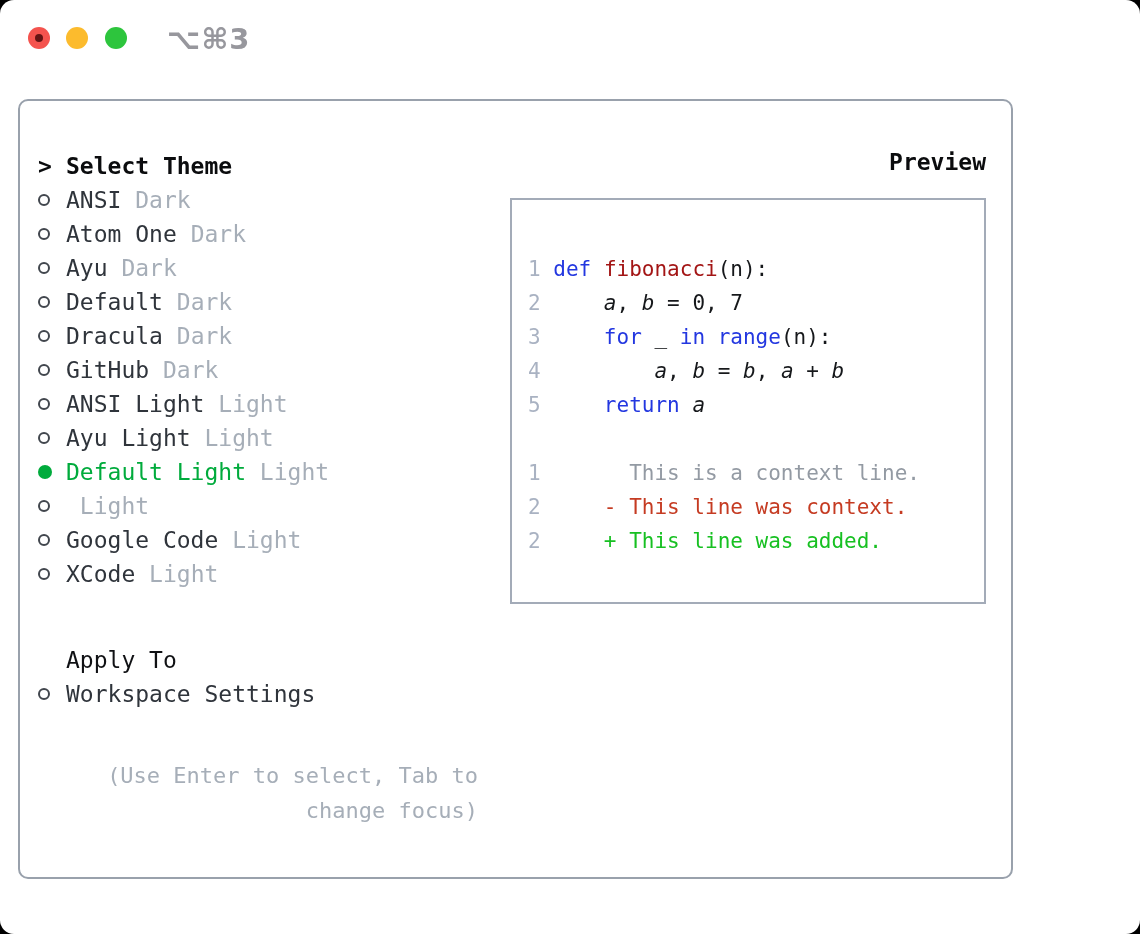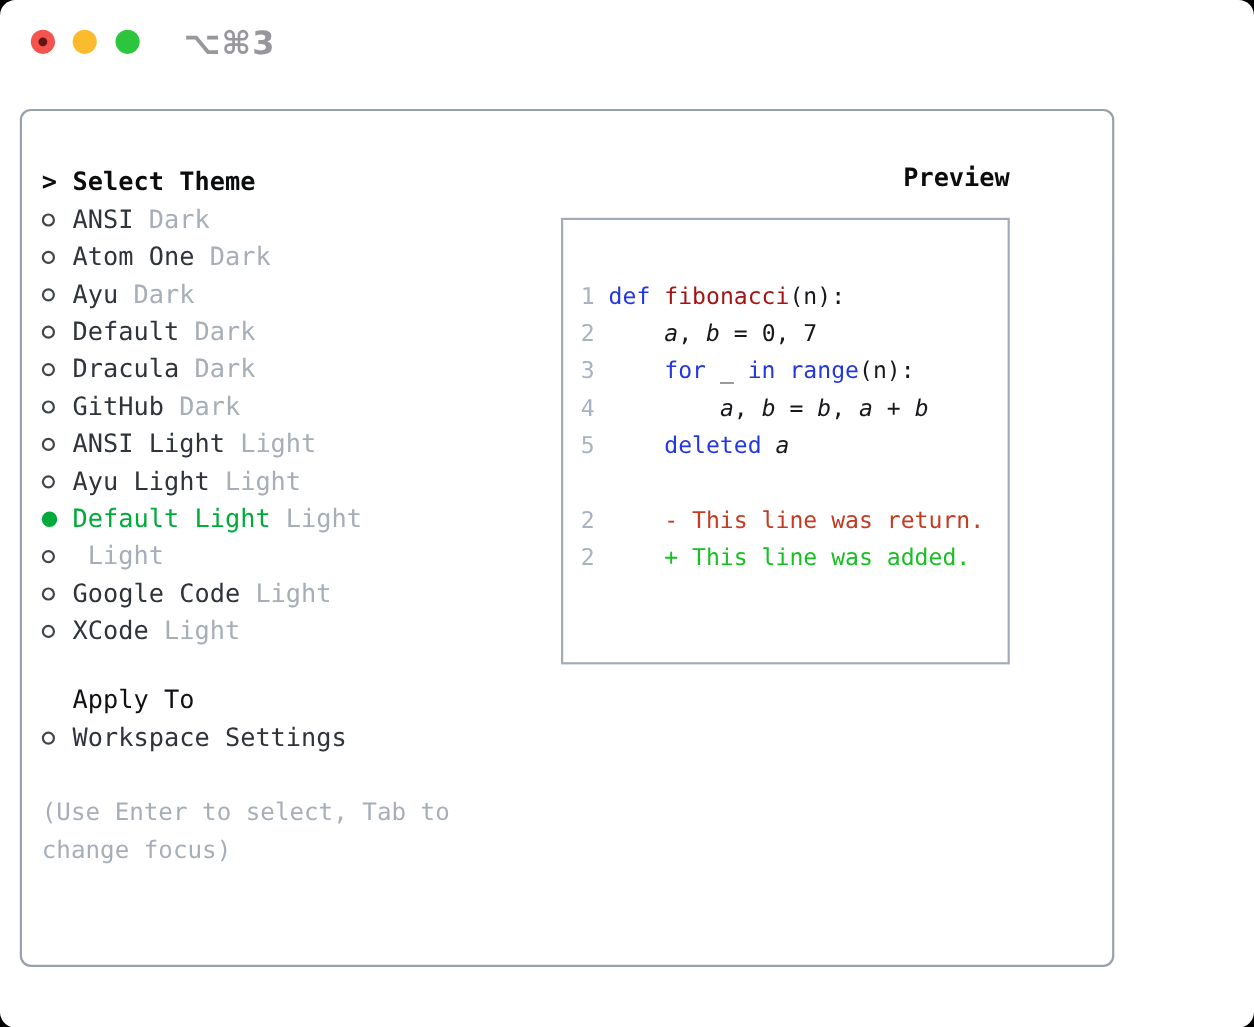--- a/index.html
+++ b/index.html
@@ -29,28 +29,28 @@
   .left-col{position:absolute;left:18px;top:48px;font-size:23px;}
   .row{display:flex;align-items:center;height:34px;white-space:pre;}
   .marker{display:inline-flex;width:28px;flex:0 0 28px;align-items:center;}
   .pointer{font-weight:bold;color:#0b0c0e;}
   .dot{width:12px;height:12px;border-radius:50%;border:2px solid #41464d;box-sizing:border-box;}
   .dot.sel{border:none;width:14px;height:14px;background:var(--accent-green);}
   .heading{font-weight:bold;color:#0b0c0e;}
   .tname{color:#2f343b;}
   .tname.sel{color:var(--accent-green);}
   .tvariant{color:var(--muted);margin-left:1ch;}
-  .apply-heading{margin-top:29px;}
+  .apply-heading{margin-top:52px;}
   .apply-heading .heading{font-weight:normal;color:#101114;}
-  .hint{margin-top:33px;width:440px;line-height:35px;color:var(--muted);font-size:22px;}
+  .hint{margin-top:47px;width:440px;line-height:35px;color:var(--muted);font-size:22px;text-align:right;}
   
   .right-col{position:absolute;left:480px;top:48px;}
   .preview-title{height:34px;font-size:23px;font-weight:bold;color:#0b0c0e;text-align:right;}
   .preview-box{
-    margin-top:15px;margin-left:10px;width:408px;height:406px;box-sizing:border-box;
+    margin-top:15px;margin-left:10px;width:476px;height:406px;box-sizing:border-box;
     border:2px solid var(--box-border);padding:52px 0 0 16px;overflow:hidden;
   }
   .pline{white-space:pre;height:34px;line-height:34px;font-size:21px;color:#16181b;}
   .ln{display:inline-block;width:2ch;color:var(--linenum);}
   .tok-kw{color:var(--keyword-blue);}
   .tok-fn{color:var(--function-red);}
   .tok-var{font-style:italic;}
   .tok-plain{color:#16181b;}
   .tok-context{color:var(--context-gray);}
   .tok-deleted{color:var(--deleted-red);}
@@ -103,21 +103,22 @@
       <div class="hint">(Use Enter to select, Tab to change focus)</div>
     </div>
 
     <div class="right-col">
       <div class="preview-title">Preview</div>
       <div id="preview-box" class="preview-box">
           <div class="pline"><span class="ln">1</span><span class="tok-kw">def</span><span class="tok-plain"> </span><span class="tok-fn">fibonacci</span><span class="tok-plain">(n):</span></div>
           <div class="pline"><span class="ln">2</span><span class="tok-plain">    </span><span class="tok-var">a</span><span class="tok-plain">, </span><span class="tok-var">b</span><span class="tok-plain"> = 0, 7</span></div>
           <div class="pline"><span class="ln">3</span><span class="tok-plain">    </span><span class="tok-kw">for</span><span class="tok-plain"> _ </span><span class="tok-kw">in</span><span class="tok-plain"> </span><span class="tok-kw">range</span><span class="tok-plain">(n):</span></div>
           <div class="pline"><span class="ln">4</span><span class="tok-plain">        </span><span class="tok-var">a</span><span class="tok-plain">, </span><span class="tok-var">b</span><span class="tok-plain"> = </span><span class="tok-var">b</span><span class="tok-plain">, </span><span class="tok-var">a</span><span class="tok-plain"> + </span><span class="tok-var">b</span></div>
-          <div class="pline"><span class="ln">5</span><span class="tok-plain">    </span><span class="tok-kw">deleted</span><span class="tok-plain"> </span><span class="tok-var">a</span></div>
+          <div class="pline"><span class="ln">5</span><span class="tok-plain">    </span><span class="tok-kw">return</span><span class="tok-plain"> </span><span class="tok-var">a</span></div>
           <div class="pline"><span class="ln"></span></div>
-          <div class="pline"><span class="ln">2</span><span class="tok-deleted">    - This line was return.</span></div>
+          <div class="pline"><span class="ln">1</span><span class="tok-context">      This is a context line.</span></div>
+          <div class="pline"><span class="ln">2</span><span class="tok-deleted">    - This line was context.</span></div>
           <div class="pline"><span class="ln">2</span><span class="tok-added">    + This line was added.</span></div>
         </div>
     </div>
 
   </div>
 </div>
 
 </body></html>

